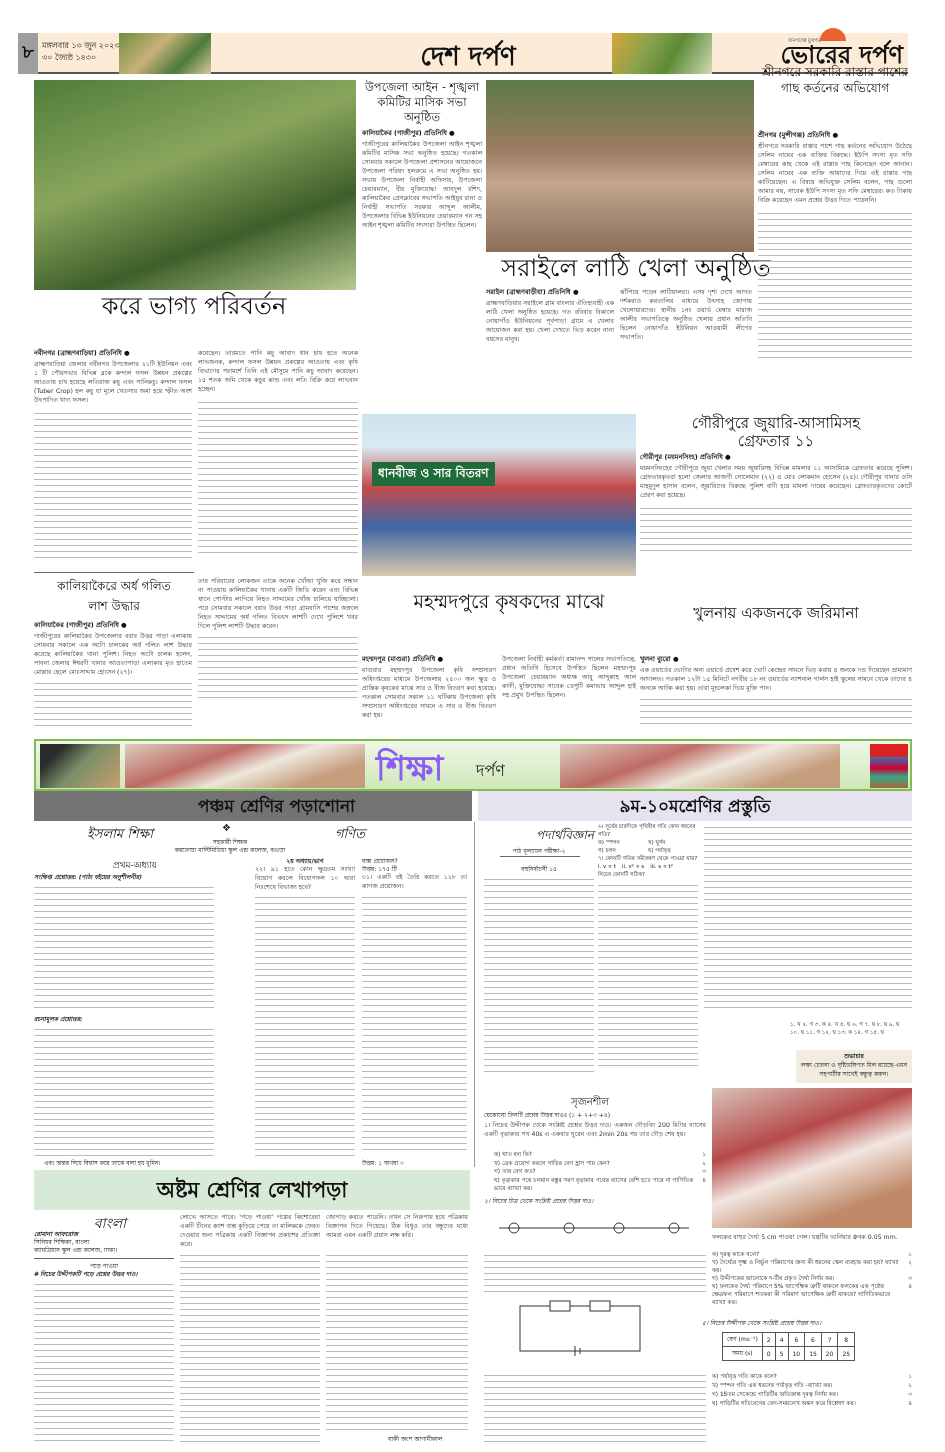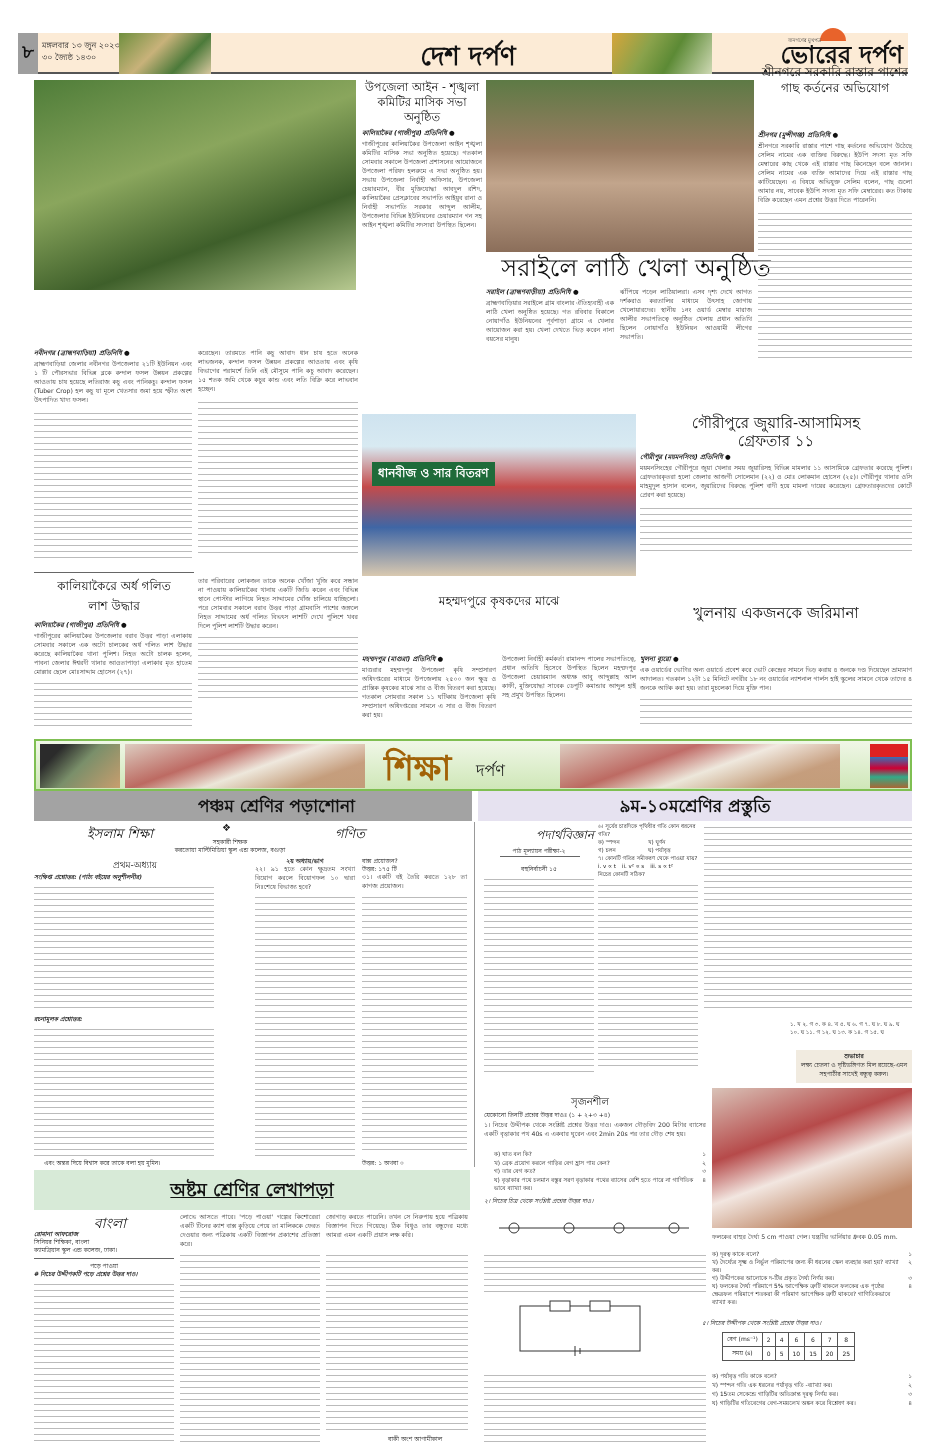--- a/index.html
+++ b/index.html
@@ -14,28 +14,28 @@
   .photo3 { background: linear-gradient(160deg, #4f7d39, #8aa65d 40%, #3e5f2a 70%, #b7c990); }
   .crowd { background: linear-gradient(180deg, #5d7a45, #9a7c62 40%, #c2a58c 60%, #8b6e5a); }
   .meeting { background: linear-gradient(180deg, #cfe3ef 0%, #d8eaf2 20%, #c44b4b 45%, #3f66a5 70%, #d9c9b0); }
   .hdr-title { left: 218px; top: 36px; width: 90px; text-align: center; font-size: 26px; font-family: "DejaVu Serif", serif; font-weight: bold; color: #111; }
   .brand { left: 733px; top: 36px; width: 170px; text-align: right; font-size: 24px; font-weight: bold; font-family: "DejaVu Serif", serif; color: #111; }
   .brand-sun { left: 820px; top: 28px; width: 26px; height: 13px; border-radius: 13px 13px 0 0; background: #e8632b; }
   .brand-tag { left: 788px; top: 37px; font-size: 5px; color: #333; }
   
   .hl { font-family: "DejaVu Serif", serif; font-weight: normal; color: #111; text-align: center; }
   .body-text { font-size: 6.2px; line-height: 9px; color: #333; text-align: justify; }
-  .byline { font-size: 6.5px; font-weight: bold; color: #111; font-style: italic; }
+  .byline { font-size: 6.5px; font-weight: bold; color: #111; }
   .rule { background: #666; height: 1px; }
   .vrule { background: #999; width: 1px; }
   
   .banner { left: 34px; top: 739px; width: 878px; height: 52px; background: linear-gradient(180deg, #f0f7e7, #cfe7b8); border: 2px solid #7fbf52; }
-  .banner-title { left: 384px; top: 742px; font-size: 34px; font-family: "DejaVu Serif", serif; font-weight: bold; color: #a16207; }
+  .banner-title { left: 376px; top: 742px; font-size: 34px; font-family: "DejaVu Serif", serif; font-weight: bold; color: #8b5cf6; }
   .banner-sub { left: 490px; top: 758px; font-size: 16px; font-family: "DejaVu Serif", serif; color: #111; }
-  .sec5 { left: 34px; top: 791px; width: 438px; height: 30px; background: #a3a3a3; padding-left: 47px; }
+  .sec5 { left: 34px; top: 791px; width: 438px; height: 30px; background: #737373; padding-left: 47px; }
   .sec9 { left: 478px; top: 791px; width: 434px; height: 30px; background: #e6e2f0; }
   .sec-title { font-family: "DejaVu Serif", serif; font-size: 17px; font-weight: bold; text-align: center; line-height: 30px; color: #111; }
   .sec8 { left: 34px; top: 1170px; width: 436px; height: 40px; background: #d7ead7; }
   .students { background: linear-gradient(160deg, #d9c3b8, #b64a4a 35%, #f2e6e0 55%, #c08a6a 80%); }
   .callout { left: 796px; top: 1050px; width: 116px; height: 33px; background: #f1ebe0; font-size: 6px; line-height: 9px; text-align: center; padding-top: 1px; }
   table.speed { border-collapse: collapse; font-size: 6px; }
   table.speed td { border: 1px solid #555; padding: 1px 4px; text-align: center; }
   .lines { background: repeating-linear-gradient(180deg, transparent 0, transparent 5px, #bbb 5px, #bbb 6px); }
 </style>
 </head>
@@ -49,20 +49,21 @@
 </div>
 <div class="abs photo" style="left:119px;top:33px;width:92px;height:41px;"></div>
 <div class="abs hdr-title" style="left:388px;top:36px;width:160px;">দেশ দর্পণ</div>
 <div class="abs photo2" style="left:612px;top:33px;width:100px;height:41px;"></div>
 <div class="abs brand-sun"></div>
 <div class="abs brand-tag">জনগণের মুখপত্র</div>
 <div class="abs brand">ভোরের দর্পণ</div>
 
 <div class="abs photo3" style="left:34px;top:80px;width:322px;height:210px;"></div>
 <div class="abs hl" style="left:28px;top:292px;width:332px;font-size:24px;line-height:28px;">
+  <div>করে ভাগ্য পরিবর্তন</div>
 </div>
 <div class="abs" style="left:34px;top:348px;width:158px;">
   <div class="byline">নবীনগর (ব্রাহ্মণবাড়িয়া) প্রতিনিধি ●</div>
   <div class="body-text">ব্রাহ্মণবাড়িয়া জেলার নবীনগর উপজেলার ২১টি ইউনিয়ন এবং ১ টি পৌরসভার বিভিন্ন ব্লকে কন্দাল ফসল উন্নয়ন প্রকল্পের আওতায় চাষ হয়েছে লতিরাজ কচু এবং পানিকচু। কন্দাল ফসল (Tuber Crop) হল কচু যা মূলে খেতসার জমা হয়ে স্ফীত অংশ উৎপাদিত খাদ্য ফসল।</div>
   <div class="lines" style="height:150px;margin-top:4px;"></div>
 </div>
 <div class="abs" style="left:198px;top:348px;width:160px;">
   <div class="body-text">করেছেন। তারমতে পানি কচু আবাদ ধান চাষ হতে অনেক লাভজনক, কন্দাল ফসল উন্নয়ন প্রকল্পের আওতায় এবং কৃষি বিভাগের পরামর্শে তিনি এই মৌসুমে পানি কচু আবাদ করেছেন। ১৫ শতক জমি থেকে কচুর কান্ড এবং লতি বিক্রি করে লাভবান হচ্ছেন।</div>
   <div class="lines" style="height:160px;margin-top:4px;"></div>
 </div>
@@ -111,21 +112,21 @@
 <div class="abs" style="left:34px;top:620px;width:158px;">
   <div class="byline">কালিয়াকৈর (গাজীপুর) প্রতিনিধি ●</div>
   <div class="body-text">গাজীপুরের কালিয়াকৈর উপজেলার বরাব উত্তর পাড়া এলাকায় সোমবার সকালে এক অটো চালকের অর্ধ গলিত লাশ উদ্ধার করেছে কালিয়াকৈর থানা পুলিশ। নিহত অটো চালক হলেন, পাবনা জেলার ঈশ্বরদী থানার আওতাপাড়া এলাকার মৃত হাতেম মোল্লার ছেলে মোঃসাদ্দাম হোসেন (২৭)।</div>
   <div class="lines" style="height:48px;margin-top:2px;"></div>
 </div>
 <div class="abs" style="left:198px;top:576px;width:160px;">
   <div class="body-text">তার পরিবারের লোকজন তাকে অনেক খোঁজা খুজি করে সন্ধান না পাওয়ায় কালিয়াকৈর থানায় একটি জিডি করেন এবং বিভিন্ন স্থানে পোস্টার লাগিয়ে নিহত সাদ্দামের খোঁজ চালিয়ে যাচ্ছিলো। পরে সোমবার সকালে বরাব উত্তর পাড়া গ্রামবাসি পাশের জঙ্গলে নিহত সাদ্দামের অর্ধ গলিত বিভৎস লাশটি দেখে পুলিশে খবর দিলে পুলিশ লাশটি উদ্ধার করেন।</div>
   <div class="lines" style="height:70px;margin-top:2px;"></div>
 </div>
 
-<div class="abs hl" style="left:362px;top:584px;width:274px;font-size:12px;line-height:34px;">
+<div class="abs hl" style="left:372px;top:584px;width:274px;font-size:19px;line-height:34px;">
   <div>মহম্মদপুরে কৃষকদের মাঝে</div>
 </div>
 <div class="abs" style="left:362px;top:654px;width:134px;">
   <div class="byline">মহম্মদপুর (মাগুরা) প্রতিনিধি ●</div>
   <div class="body-text">মাগুরার মহম্মদপুর উপজেলা কৃষি সম্প্রসারণ অধিদপ্তরের মাধ্যমে উপজেলায় ২৫০০ জন ক্ষুদ্র ও প্রান্তিক কৃষকের মাঝে সার ও বীজ বিতরণ করা হয়েছে। গতকাল সোমবার সকাল ১১ ঘটিকায় উপজেলা কৃষি সম্প্রসারণ অধিদপ্তরের সামনে এ সার ও বীজ বিতরণ করা হয়।</div>
 </div>
 <div class="abs" style="left:502px;top:654px;width:134px;">
   <div class="body-text">উপজেলা নির্বাহী কর্মকর্তা রামানন্দ পালের সভাপতিত্বে, প্রধান অতিথি হিসেবে উপস্থিত ছিলেন মহম্মদপুর উপজেলা চেয়ারম্যান অধ্যক্ষ আবু আব্দুল্লাহ আল কাফী, মুক্তিযোদ্ধা সাবেক ডেপুটি কমান্ডার আব্দুল হাই সহ প্রমুখ উপস্থিত ছিলেন।</div>
 </div>
 
@@ -167,21 +168,21 @@
 <div class="abs body-text" style="left:255px;top:864px;width:100px;">২২। ৯১ হতে কোন ক্ষুদ্রতম সংখ্যা বিয়োগ করলে বিয়োগফল ১০ দ্বারা নিঃশেষে বিভাজ্য হবে?</div>
 <div class="abs lines" style="left:255px;top:892px;width:100px;height:266px;"></div>
 <div class="abs" style="left:362px;top:856px;width:105px;font-size:6px;">বাক্স প্রয়োজন?</div>
 <div class="abs" style="left:362px;top:864px;width:105px;font-size:6px;">উত্তর: ১৭৫ টি</div>
 <div class="abs body-text" style="left:362px;top:872px;width:105px;">৩১। একটি বই তৈরি করতে ১২৮ তা কাগজ প্রয়োজন।</div>
 <div class="abs lines" style="left:362px;top:892px;width:105px;height:260px;"></div>
 <div class="abs" style="left:362px;top:1158px;width:105px;font-size:6px;">উত্তর: ১ অথবা ০</div>
 <div class="abs vrule" style="left:474px;top:822px;height:345px;"></div>
 
 <div class="abs sec8">
-  <div class="sec-title" style="line-height:40px;font-size:18px;text-decoration:underline;">অষ্টম শ্রেণির লেখাপড়া</div>
+  <div class="sec-title" style="line-height:40px;font-size:21px;">অষ্টম শ্রেণির লেখাপড়া</div>
 </div>
 <div class="abs hl" style="left:60px;top:1212px;width:100px;font-size:14px;font-style:italic;">বাংলা</div>
 <div class="abs" style="left:34px;top:1230px;width:140px;font-size:6px;line-height:8px;">
   <div style="font-weight:bold;font-style:italic;">রোমানা আফরোজ</div>
   <div>সিনিয়র শিক্ষিকা, বাংলা</div>
   <div>ক্যামব্রিয়ান স্কুল এন্ড কলেজ, ঢাকা।</div>
 </div>
 <div class="rule abs" style="left:34px;top:1258px;width:140px;"></div>
 <div class="abs" style="left:34px;top:1261px;width:140px;font-size:6px;text-align:center;">পড়ে পাওয়া</div>
 <div class="abs" style="left:34px;top:1269px;width:140px;font-size:6px;font-style:italic;font-weight:bold;"># নিচের উদ্দীপকটি পড়ে প্রশ্নের উত্তর দাও।</div>

